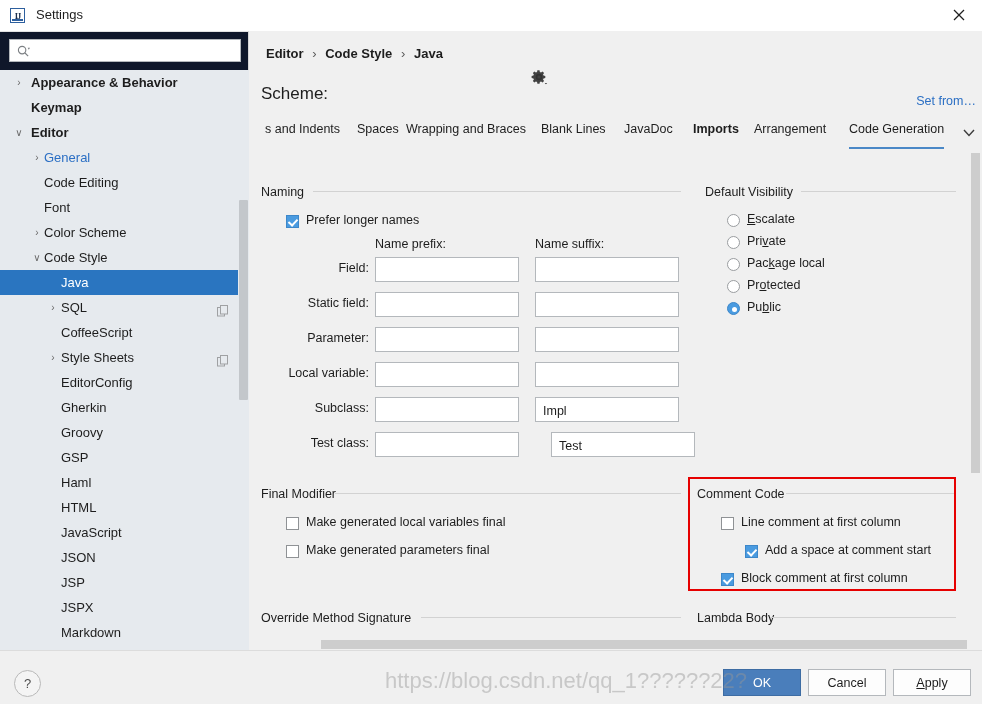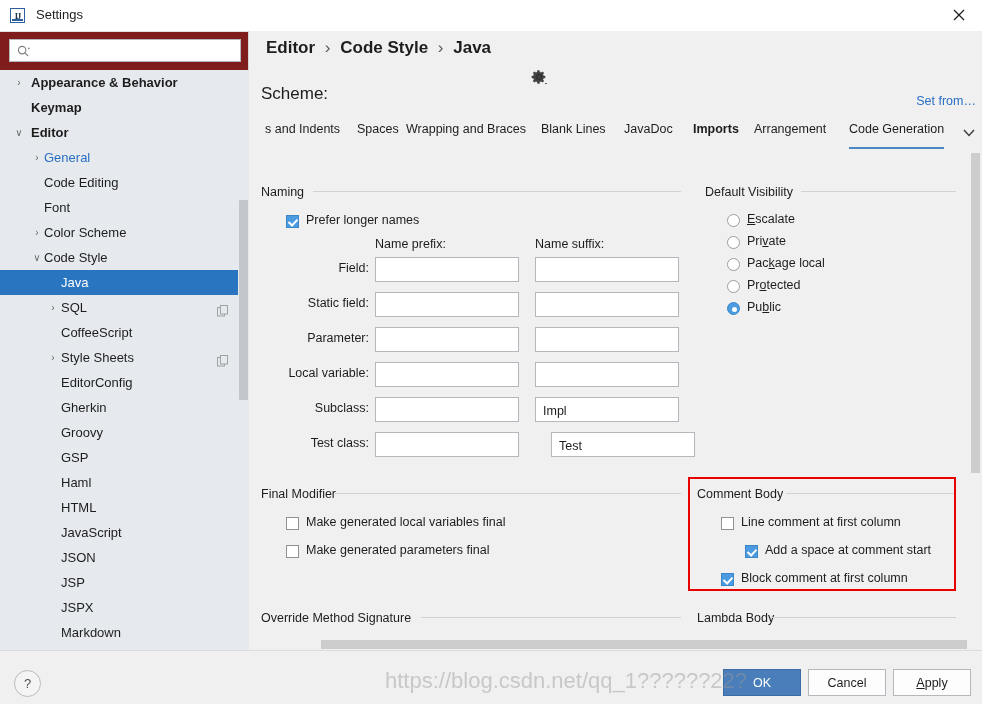--- a/index.html
+++ b/index.html
@@ -3,21 +3,21 @@
 <meta charset="utf-8">
 <style>
   html,body{margin:0;padding:0;}
   body{
     width:982px;height:704px;overflow:hidden;
     font-family:"Liberation Sans", sans-serif;
     font-size:12.5px;color:#1d1d1d;
     background:#f0f0f0;
     -webkit-font-smoothing:antialiased;
   }
-  .window{position:relative;width:982px;height:704px;background:#7f1d1d;overflow:hidden;}
+  .window{position:relative;width:982px;height:704px;background:#0f172a;overflow:hidden;}
 
   
   .titlebar{position:absolute;left:0;top:0;width:982px;height:31px;background:#ffffff;
             border-bottom:1px solid #e2e2e2;}
   .app-icon{position:absolute;left:10px;top:8px;width:15px;height:15px;background:#ffffff;
             border:1px solid #2d5f9e;box-sizing:border-box;}
   .app-icon .ij{position:absolute;left:0;top:0;width:13px;height:13px;display:flex;
                 align-items:center;justify-content:center;font-size:8.5px;font-weight:bold;
                 color:#1b2f4d;font-family:"Liberation Serif",serif;letter-spacing:-1px;}
   .app-icon .bar{position:absolute;left:1px;bottom:1px;width:11px;height:2px;background:#2d5f9e;}
@@ -52,21 +52,21 @@
   .d3 .arrow{left:46px;} .d3 .lbl{left:61px;}
 
   .sb-track{position:absolute;right:0;top:0;width:11px;height:580px;background:#e6eaee;}
   .sb-thumb{position:absolute;right:1px;top:130px;width:9px;height:200px;background:#c3c7cb;border-radius:1px;}
 
   .left-divider{position:absolute;left:248px;top:31px;width:1px;height:619px;background:#d6d6d6;}
 
   
   .right{position:absolute;left:249px;top:31px;width:733px;height:619px;background:#f0f0f0;}
 
-  .breadcrumb{position:absolute;left:17px;top:7px;font-size:17px;font-weight:bold;color:#1d1d1d;}
+  .breadcrumb{position:absolute;left:17px;top:15px;font-size:13px;font-weight:bold;color:#1d1d1d;}
   .breadcrumb .sep{font-weight:normal;color:#5a5a5a;padding:0 5px;}
 
   .scheme-label{position:absolute;left:12px;top:53px;font-size:17px;color:#1d1d1d;}
   .scheme-combo{position:absolute;left:74px;top:33px;width:188px;height:25px;background:#fff;
                 border:1px solid #b4b8bc;box-sizing:border-box;cursor:pointer;}
   .scheme-combo .val{position:absolute;left:10px;top:4px;font-size:13px;font-weight:bold;color:#2b6fc4;}
   .scheme-combo .sub{position:absolute;left:66px;top:4px;font-size:13px;color:#949494;}
   .scheme-combo .caret{position:absolute;right:9px;top:10px;width:0;height:0;
         border-left:5px solid transparent;border-right:5px solid transparent;border-top:5px solid #4a4a4a;}
   .gear{position:absolute;left:281px;top:37px;width:18px;height:18px;cursor:pointer;}
@@ -367,21 +367,21 @@
           <div class="radio" style="left:478px;top:87px;"></div>
           <div class="radio-lbl" style="left:498px;top:85px;">Pri<span class="mn">v</span>ate</div>
           <div class="radio" style="left:478px;top:109px;"></div>
           <div class="radio-lbl" style="left:498px;top:107px;">Pac<span class="mn">k</span>age local</div>
           <div class="radio" style="left:478px;top:131px;"></div>
           <div class="radio-lbl" style="left:498px;top:129px;">Pr<span class="mn">o</span>tected</div>
           <div class="radio on" style="left:478px;top:153px;"></div>
           <div class="radio-lbl" style="left:498px;top:151px;">Pu<span class="mn">b</span>lic</div>
         </div>
 
-      <div class="grp-title" style="left:448px;top:338px;">Comment Body</div>
+      <div class="grp-title" style="left:448px;top:338px;">Comment Code</div>
       <div class="grp-line" style="left:537px;top:344px;width:170px;"></div>
       <div id="comment-host">
           <div class="chk off" style="left:472px;top:368px;"></div>
           <div class="chk-lbl" style="left:492px;top:366px;">Line comment at first column</div>
           <div class="chk on" style="left:496px;top:396px;"></div>
           <div class="chk-lbl" style="left:516px;top:394px;">Add a space at comment start</div>
           <div class="chk on" style="left:472px;top:424px;"></div>
           <div class="chk-lbl" style="left:492px;top:422px;">Block comment at first column</div>
         </div>
 

